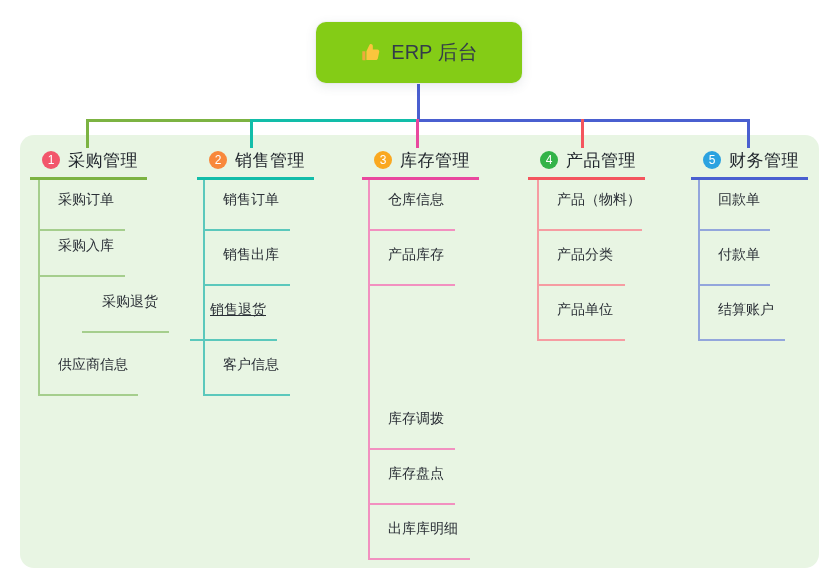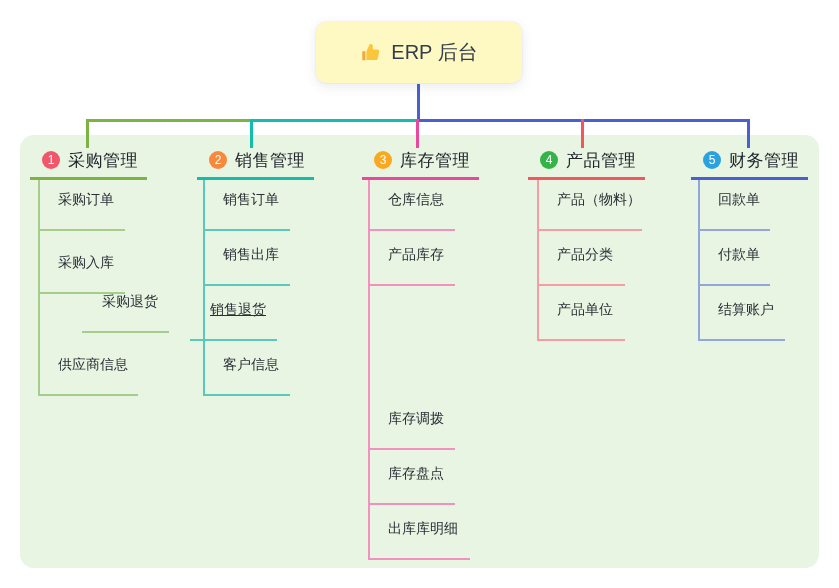--- a/index.html
+++ b/index.html
@@ -7,21 +7,21 @@
   #stage{position:relative;width:839px;height:588px;background:#ffffff;overflow:hidden;}
 
   .panel{position:absolute;left:20px;top:135px;width:799px;height:433px;
          background:#E8F5E3;border-radius:14px;z-index:0;}
 
   .hline{position:absolute;height:3px;z-index:1;}
   .vline{position:absolute;width:3px;z-index:1;}
   .line-main{background:var(--line);}
 
   .root-card{position:absolute;left:316px;top:22px;width:206px;height:61px;
-             background:#fef9c3;border-radius:10px;
+             background:#84cc16;border-radius:10px;
              box-shadow:0 3px 12px rgba(60,70,90,.12),0 0 0 1px rgba(60,70,90,.04);
              display:flex;align-items:center;justify-content:center;gap:9px;
              font-size:20px;font-weight:500;color:#333C4A;z-index:3;}
 
   .branch-header{position:absolute;display:flex;align-items:center;gap:8px;
                  height:20px;top:150px;z-index:2;}
   .badge{width:18px;height:18px;border-radius:50%;background:var(--badge);
          color:#ffffff;font-size:12px;line-height:18px;text-align:center;
          flex:0 0 18px;}
   .branch-label{font-size:17px;color:#20252C;letter-spacing:.5px;white-space:nowrap;}
@@ -61,21 +61,21 @@
   <div class="vline line-main" style="left: 581px; top: 119px; height: 29px; --badge: #33B348; --line: #F4555E; --child-line: #F69CA2;"></div>
   <div class="vline line-main" style="left: 747px; top: 119px; height: 29px; --badge: #2BA2E0; --line: #4A5FD0; --child-line: #93A6DC;"></div>
 
   <div class="branch-header" style="left: 42px; --badge: #F2566B; --line: #7CB342; --child-line: #A5CE8D;">
     <span class="badge">1</span>
     <span class="branch-label">采购管理</span>
   </div>
   <div class="underline" style="left: 30px; width: 117px; --badge: #F2566B; --line: #7CB342; --child-line: #A5CE8D;"></div>
   <div class="spine" style="left: 38px; height: 216px; --badge: #F2566B; --line: #7CB342; --child-line: #A5CE8D;"></div>
   <div class="child" style="left: 38px; top: 191px; width: 87px; --badge: #F2566B; --line: #7CB342; --child-line: #A5CE8D;">采购订单</div>
-  <div class="child" style="left: 38px; top: 254px; width: 87px; font-family: Liberation Serif, serif; --badge: #F2566B; --line: #7CB342; --child-line: #A5CE8D;">采购入库</div>
+  <div class="child" style="left: 38px; top: 237px; width: 87px; font-family: Liberation Serif, serif; --badge: #F2566B; --line: #7CB342; --child-line: #A5CE8D;">采购入库</div>
   <div class="child" style="left: 38px; top: 293px; width: 87px; margin-left: 44px; --badge: #F2566B; --line: #7CB342; --child-line: #A5CE8D;">采购退货</div>
   <div class="child" style="left: 38px; top: 356px; width: 100px; --badge: #F2566B; --line: #7CB342; --child-line: #A5CE8D;">供应商信息</div>
 
   <div class="branch-header" style="left: 209px; --badge: #F8883B; --line: #12BDA9; --child-line: #5BC8BC;">
     <span class="badge">2</span>
     <span class="branch-label">销售管理</span>
   </div>
   <div class="underline" style="left: 197px; width: 117px; --badge: #F8883B; --line: #12BDA9; --child-line: #5BC8BC;"></div>
   <div class="spine" style="left: 203px; height: 216px; --badge: #F8883B; --line: #12BDA9; --child-line: #5BC8BC;"></div>
   <div class="child" style="left: 203px; top: 191px; width: 87px; --badge: #F8883B; --line: #12BDA9; --child-line: #5BC8BC;">销售订单</div>

